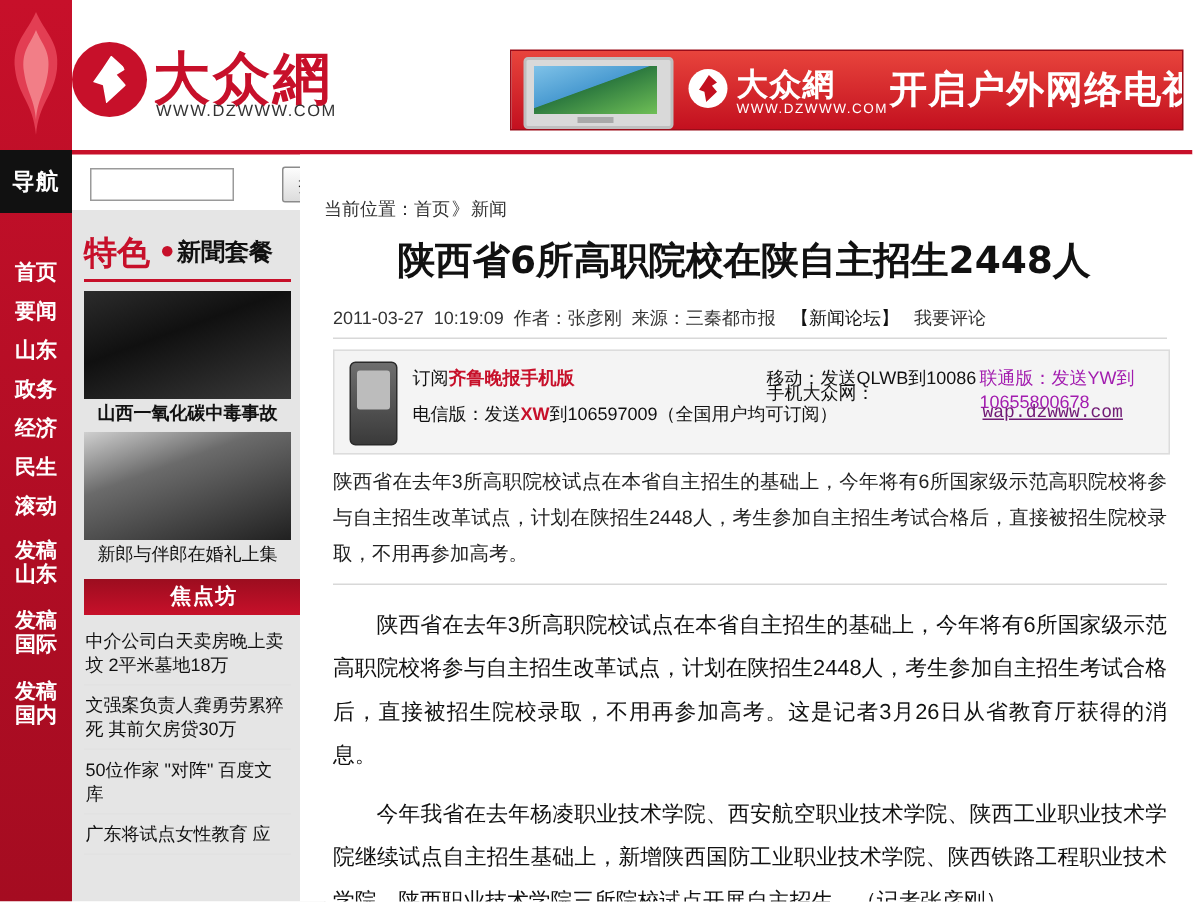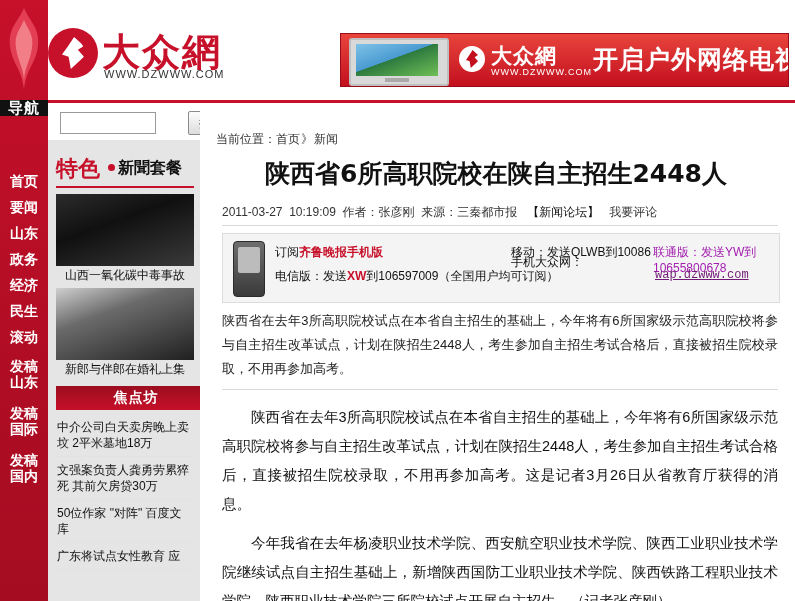--- a/index.html
+++ b/index.html
@@ -13,21 +13,21 @@
 
   
   .rail{
     position:absolute;left:0;top:0;width:48px;height:601px;
     background:linear-gradient(180deg,#c7102a 0%,#b00d24 60%,#a50c21 100%);
   }
   .rail-flame{
     position:absolute;left:4px;top:6px;width:40px;height:86px;
   }
   .nav-badge{
-    position:absolute;left:0;top:100px;width:48px;height:16px;
+    position:absolute;left:0;top:100px;width:48px;height:42px;
     background:#111;color:#fff;font-size:15px;font-weight:bold;
     display:flex;align-items:center;justify-content:center;
     letter-spacing:1px;
   }
   .rail-items{
     position:absolute;left:0;top:168px;width:48px;
     display:flex;flex-direction:column;align-items:center;
   }
   .rail-item{
     width:48px;text-align:center;color:#fff;font-size:14px;font-weight:bold;
@@ -142,21 +142,21 @@
 
   .photo{
     position:absolute;left:8px;width:138px;height:72px;background:#1b1b1b;overflow:hidden;
   }
   .photo1{top:54px;background:linear-gradient(160deg,#2c2c2c 0%,#101010 40%,#3a3a3a 100%);}
   .photo2{top:148px;background:linear-gradient(160deg,#cfcfcf 0%,#6b6b6b 35%,#202020 100%);}
   .cap{
     position:absolute;left:8px;width:138px;font-size:12px;color:#111;text-align:center;
     line-height:15px;
   }
-  .cap1{top:128px;}
+  .cap1{top:128px;font-weight:bold;}
   .cap2{top:222px;}
 
   .focus-head{
     position:absolute;left:8px;top:246px;width:160px;height:24px;
     background:linear-gradient(180deg,#9c0d1f,#c7102a);
     color:#fff;font-size:14px;font-weight:bold;
     display:flex;align-items:center;justify-content:center;letter-spacing:1px;
   }
   .lc-list{
     position:absolute;left:8px;top:274px;width:138px;

